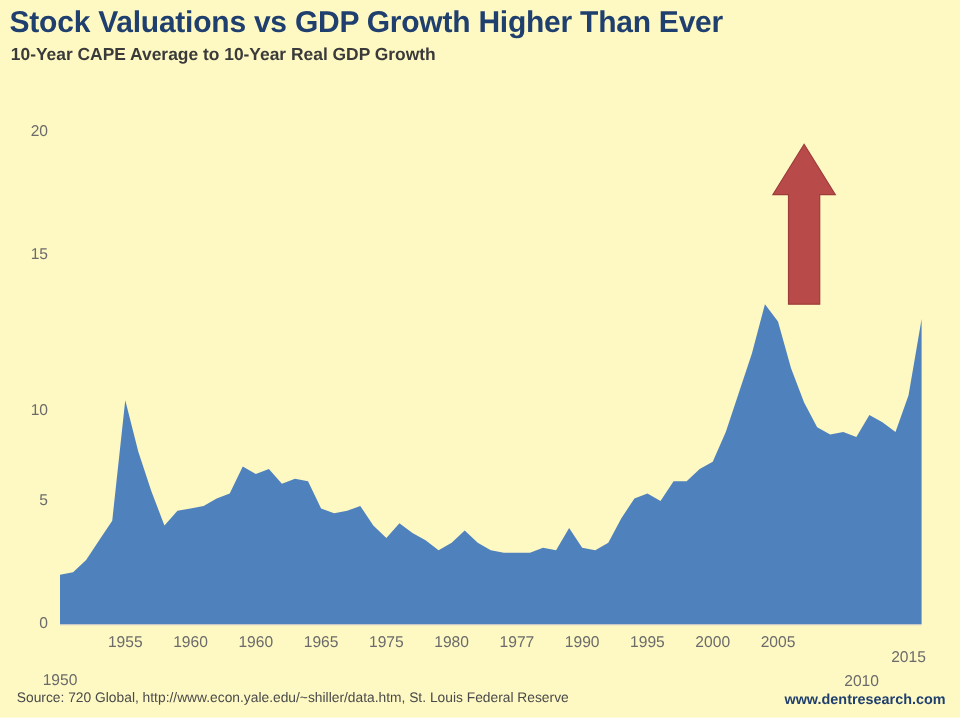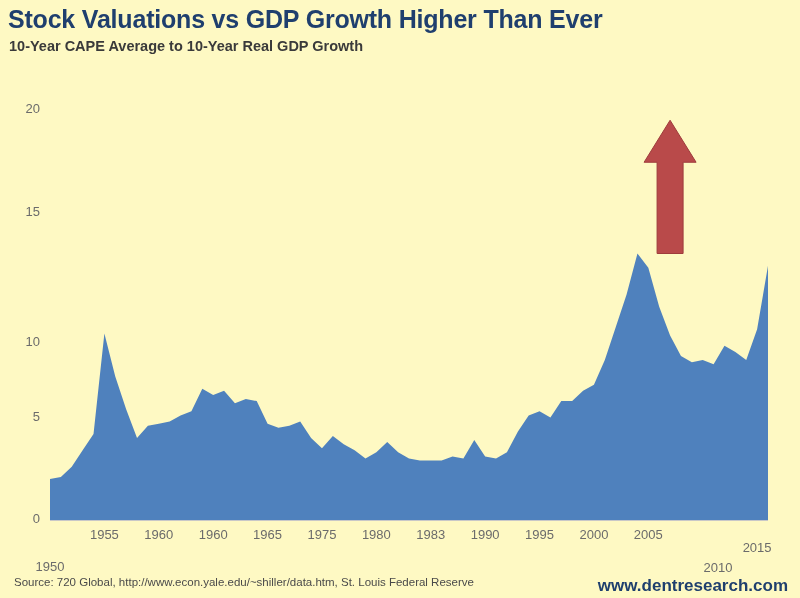--- a/index.html
+++ b/index.html
@@ -52,21 +52,21 @@
     left: 14px;
     top: 576px;
     font-size: 11.5px;
     color: #4a4a4a;
     white-space: nowrap;
   }
   .footer-site {
     position: absolute;
     right: 12px;
     top: 576px;
-    font-size: 17px;
+    font-size: 12px;
     font-weight: bold;
     color: #1f3f6e;
     white-space: nowrap;
   }
   .tick-label {
     position: absolute;
     font-size: 13px;
     color: #6b6b6b;
     white-space: nowrap;
   }
@@ -102,21 +102,21 @@
       <div class="tick-label ytick" style="left: 8px; width: 32px; top: 306px; margin-top: 28px;">10</div>
       <div class="tick-label ytick" style="left: 8px; width: 32px; top: 203.5px;">15</div>
       <div class="tick-label ytick" style="left: 8px; width: 32px; top: 101px;">20</div>
       <div class="tick-label xtick" style="left: 24px; width: 52px; top: 527px; margin-top: 32px;">1950</div>
       <div class="tick-label xtick" style="left: 78.3939px; width: 52px; top: 527px;">1955</div>
       <div class="tick-label xtick" style="left: 132.788px; width: 52px; top: 527px;">1960</div>
       <div class="tick-label xtick" style="left: 187.182px; width: 52px; top: 527px;">1960</div>
       <div class="tick-label xtick" style="left: 241.576px; width: 52px; top: 527px;">1965</div>
       <div class="tick-label xtick" style="left: 295.97px; width: 52px; top: 527px; text-align: center;">1975</div>
       <div class="tick-label xtick" style="left: 350.364px; width: 52px; top: 527px;">1980</div>
-      <div class="tick-label xtick" style="left: 404.758px; width: 52px; top: 527px;">1983</div>
+      <div class="tick-label xtick" style="left: 404.758px; width: 52px; top: 527px;">1977</div>
       <div class="tick-label xtick" style="left: 459.152px; width: 52px; top: 527px;">1990</div>
       <div class="tick-label xtick" style="left: 513.545px; width: 52px; top: 527px;">1995</div>
       <div class="tick-label xtick" style="left: 567.939px; width: 52px; top: 527px;">2000</div>
       <div class="tick-label xtick" style="left: 622.333px; width: 52px; top: 527px;">2005</div>
       <div class="tick-label xtick" style="left: 692px; width: 52px; top: 527px; margin-top: 33px;">2010</div>
       <div class="tick-label xtick" style="left: 731.121px; width: 52px; top: 540px;">2015</div>
     </div>
 
   <div class="footer-source">Source: 720 Global, http://www.econ.yale.edu/~shiller/data.htm, St. Louis Federal Reserve</div>
   <div class="footer-site">www.dentresearch.com</div>

